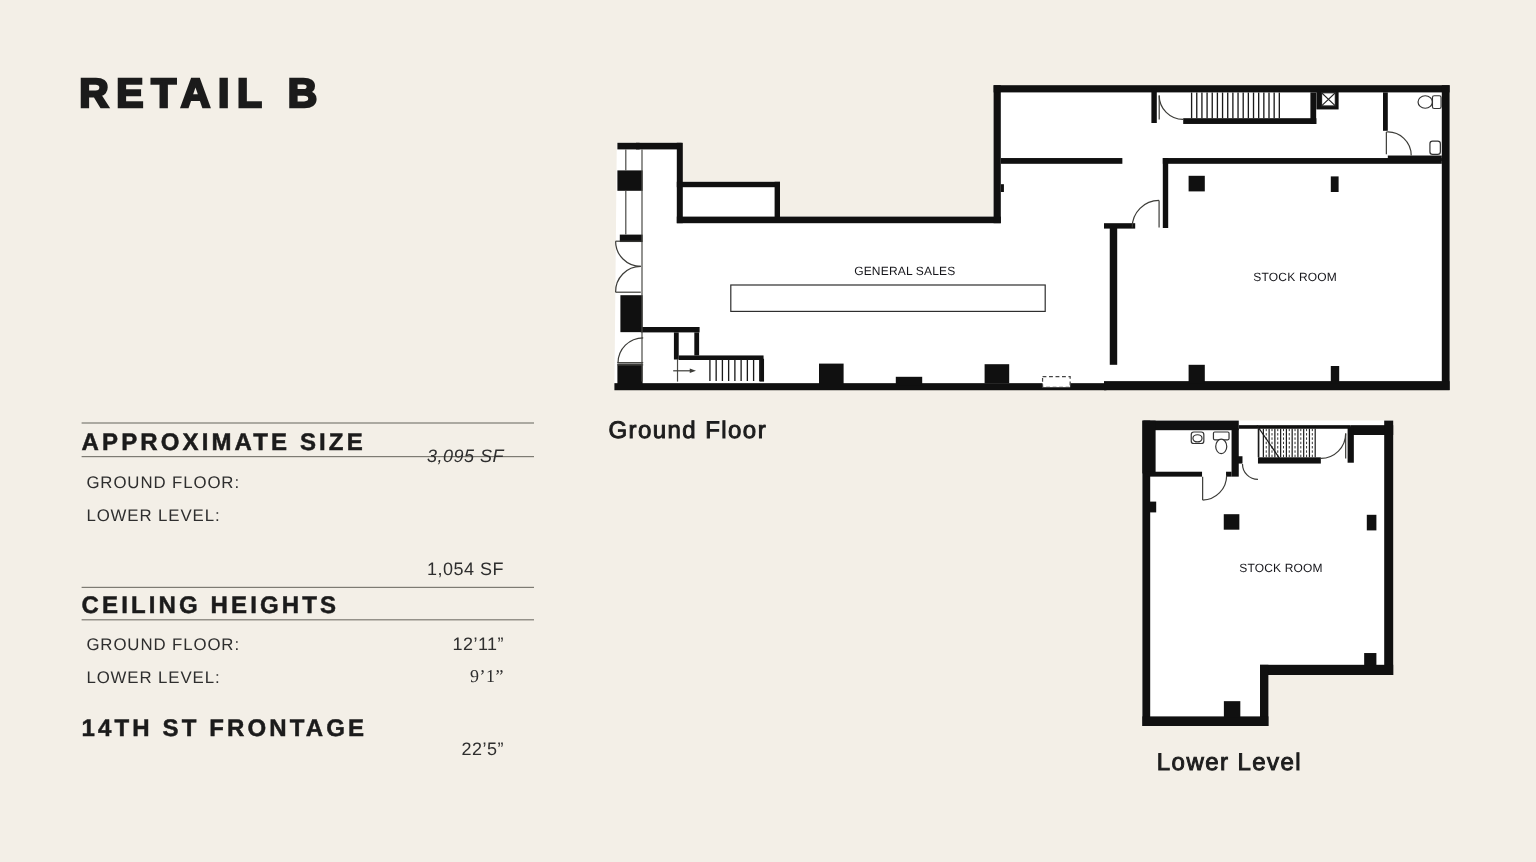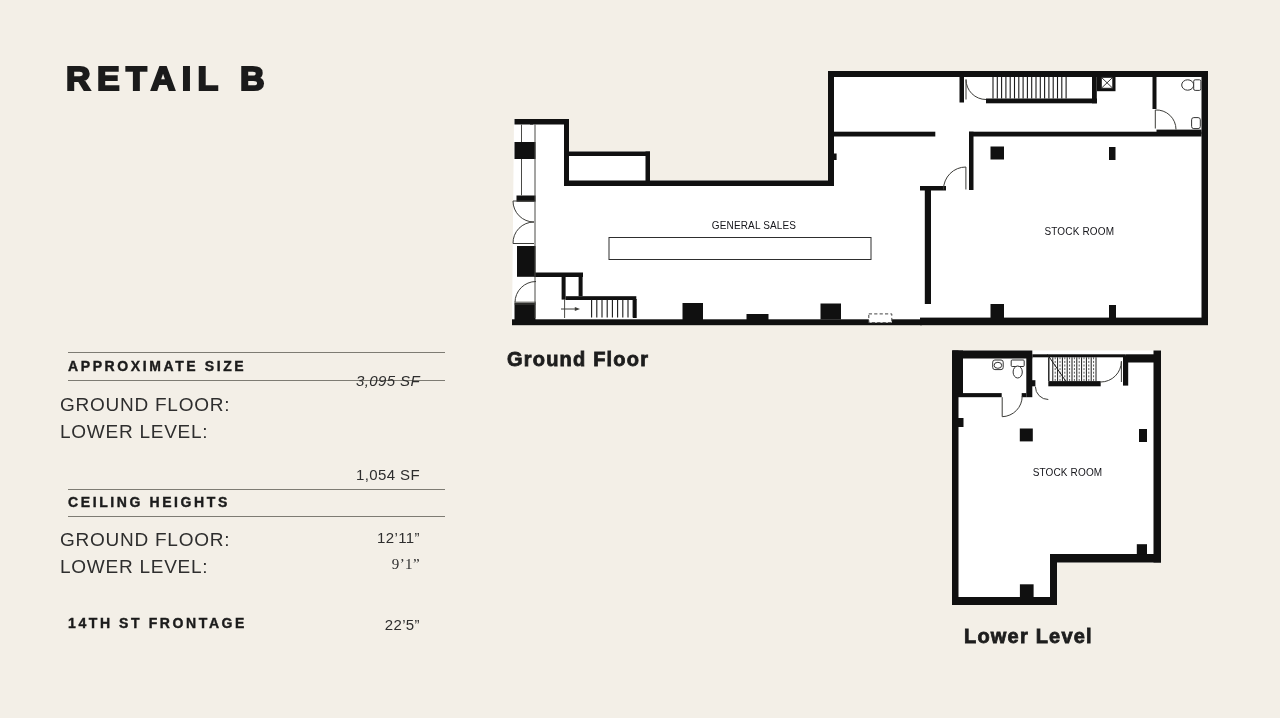--- a/index.html
+++ b/index.html
@@ -1,22 +1,22 @@
 <!DOCTYPE html>
 <html><head>
 <meta charset="utf-8">
 <style>
   html,body{margin:0;padding:0;}
   body{width:1280px;height:718px;background:#f3efe7;font-family:"Liberation Sans", sans-serif;position:relative;overflow:hidden;}
   .abs{position:absolute;}
   .rule{position:absolute;height:1.4px;background:#7d7b73;left:68px;width:377px;}
-  .hdg{position:absolute;left:68px;font-size:14px;font-weight:bold;letter-spacing:2.6px;color:#1b1b1b;-webkit-text-stroke:0.4px #1b1b1b;}
-  .lbl{position:absolute;left:60px;font-size:19px;color:#2e2e2e;letter-spacing:0.75px;}
+  .hdg{position:absolute;left:68px;font-size:20px;font-weight:bold;letter-spacing:2.6px;color:#1b1b1b;-webkit-text-stroke:0.4px #1b1b1b;}
+  .lbl{position:absolute;left:72px;font-size:14px;color:#2e2e2e;letter-spacing:0.75px;}
   .val{position:absolute;font-size:15px;color:#2e2e2e;letter-spacing:0.4px;right:860px;text-align:right;}
-  .planlbl{position:absolute;font-size:20px;font-weight:bold;color:#1d1d1d;letter-spacing:1.2px;-webkit-text-stroke:0.8px #1d1d1d;}
+  .planlbl{position:absolute;font-size:20px;font-weight:normal;color:#1d1d1d;letter-spacing:1.2px;-webkit-text-stroke:0.8px #1d1d1d;}
 </style>
 </head>
 <body>
 
 <div class="abs" style="left:0;top:0;width:1280px;height:718px;"></div>
 
 <div class="abs" style="left:66px;top:59px;font-size:34px;font-weight:bold;letter-spacing:6.4px;color:#1b1b1b;-webkit-text-stroke:2.1px #1b1b1b;">RETAIL B</div>
 
 <div class="rule" style="top:352px;"></div>
 
@@ -39,21 +39,21 @@
 <div class="rule" style="top:516px;"></div>
 
 <div class="lbl" style="top:529px;">GROUND FLOOR:</div>
 
 <div class="val" style="top:529px;">12’11”</div>
 
 <div class="lbl" style="top:556px;">LOWER LEVEL:</div>
 
 <div class="val" style="top:556px;font-family:Liberation Serif, serif;">9’1”</div>
 
-<div class="hdg" style="top:615px;">14TH ST FRONTAGE</div>
+<div class="hdg" style="top:596px;">14TH ST FRONTAGE</div>
 
 <div class="val" style="top:616px;">22’5”</div>
 
 <div class="planlbl" style="left:507px;top:348px;">Ground Floor</div>
 
 <div class="planlbl" style="left:952px;top:625px;margin-left:12px;">Lower Level</div>
 
 <svg class="abs" style="left:0;top:0;" width="1280" height="718" viewBox="0 0 1280 718">
 
 <path d="M 514,119 L 568,119 L 568,151.5 L 650,151.5 L 650,180.5 L 828,180.5 L 828,71 L 1208,71 L 1208,325 L 512,325 Z" fill="#ffffff"></path>

